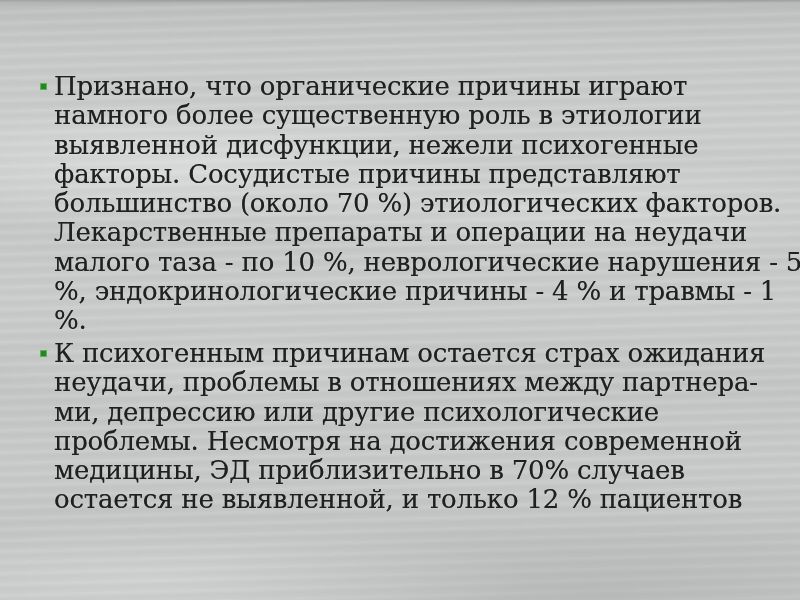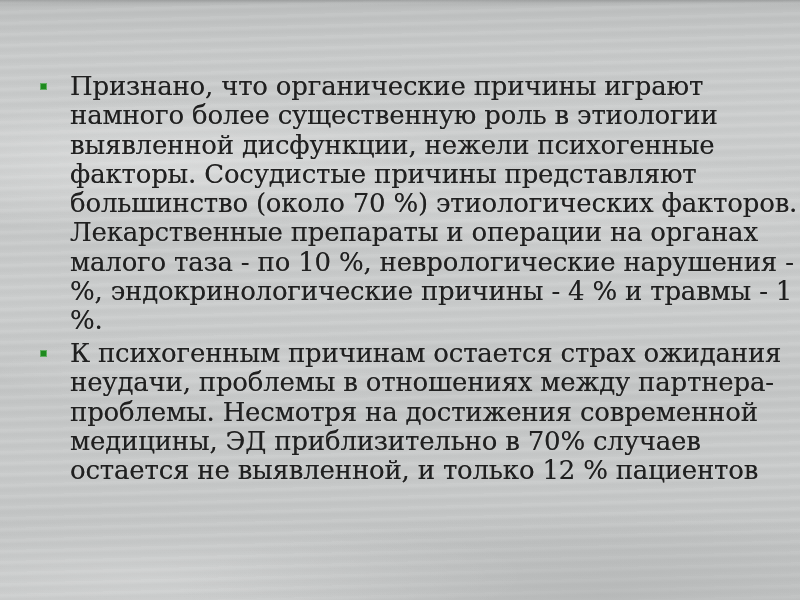--- a/index.html
+++ b/index.html
@@ -42,21 +42,21 @@
   .bullet-item .marker {
     position: absolute;
     left: 0;
     top: 11px;
     width: 7px;
     height: 7px;
     background: var(--bullet-marker, #1e8a1e);
     box-shadow: inset 0 0 0 1px rgba(255,255,255,0.30);
   }
   .bullet-item .text {
-    margin-left: 30px;
+    margin-left: 14px;
   }
   .line {
     font-size: 26px;
     line-height: 29.3px;
     white-space: nowrap;
     letter-spacing: -0.2px;
     text-shadow: 0 0 0.5px rgba(30,30,30,0.55);
   }
   #item-1 { top: 72px; }
   #item-2 { top: 339px; }
@@ -67,31 +67,32 @@
 <div class="slide">
 
   <div class="bullet-item" id="item-1">
     <span class="marker"></span>
     <div class="text">
       <div class="line">Признано, что органические причины играют</div>
       <div class="line">намного более существенную роль в этиологии</div>
       <div class="line">выявленной дисфункции, нежели психогенные</div>
       <div class="line">факторы. Сосудистые причины представляют</div>
       <div class="line">большинство (около 70 %) этиологических факторов.</div>
-      <div class="line">Лекарственные препараты и операции на органах</div>
+      <div class="line">Лекарственные препараты и операции на неудачи</div>
       <div class="line">малого таза - по 10 %, неврологические нарушения - 5</div>
       <div class="line">%, эндокринологические причины - 4 % и травмы - 1</div>
       <div class="line">%.</div>
     </div>
   </div>
 
   <div class="bullet-item" id="item-2">
     <span class="marker"></span>
     <div class="text">
       <div class="line">К психогенным причинам остается страх ожидания</div>
       <div class="line">неудачи, проблемы в отношениях между партнера-</div>
+      <div class="line">ми, депрессию или другие психологические</div>
       <div class="line">проблемы. Несмотря на достижения современной</div>
       <div class="line">медицины, ЭД приблизительно в 70% случаев</div>
       <div class="line">остается не выявленной, и только 12 % пациентов</div>
     </div>
   </div>
 
 </div>
 
 </body></html>

